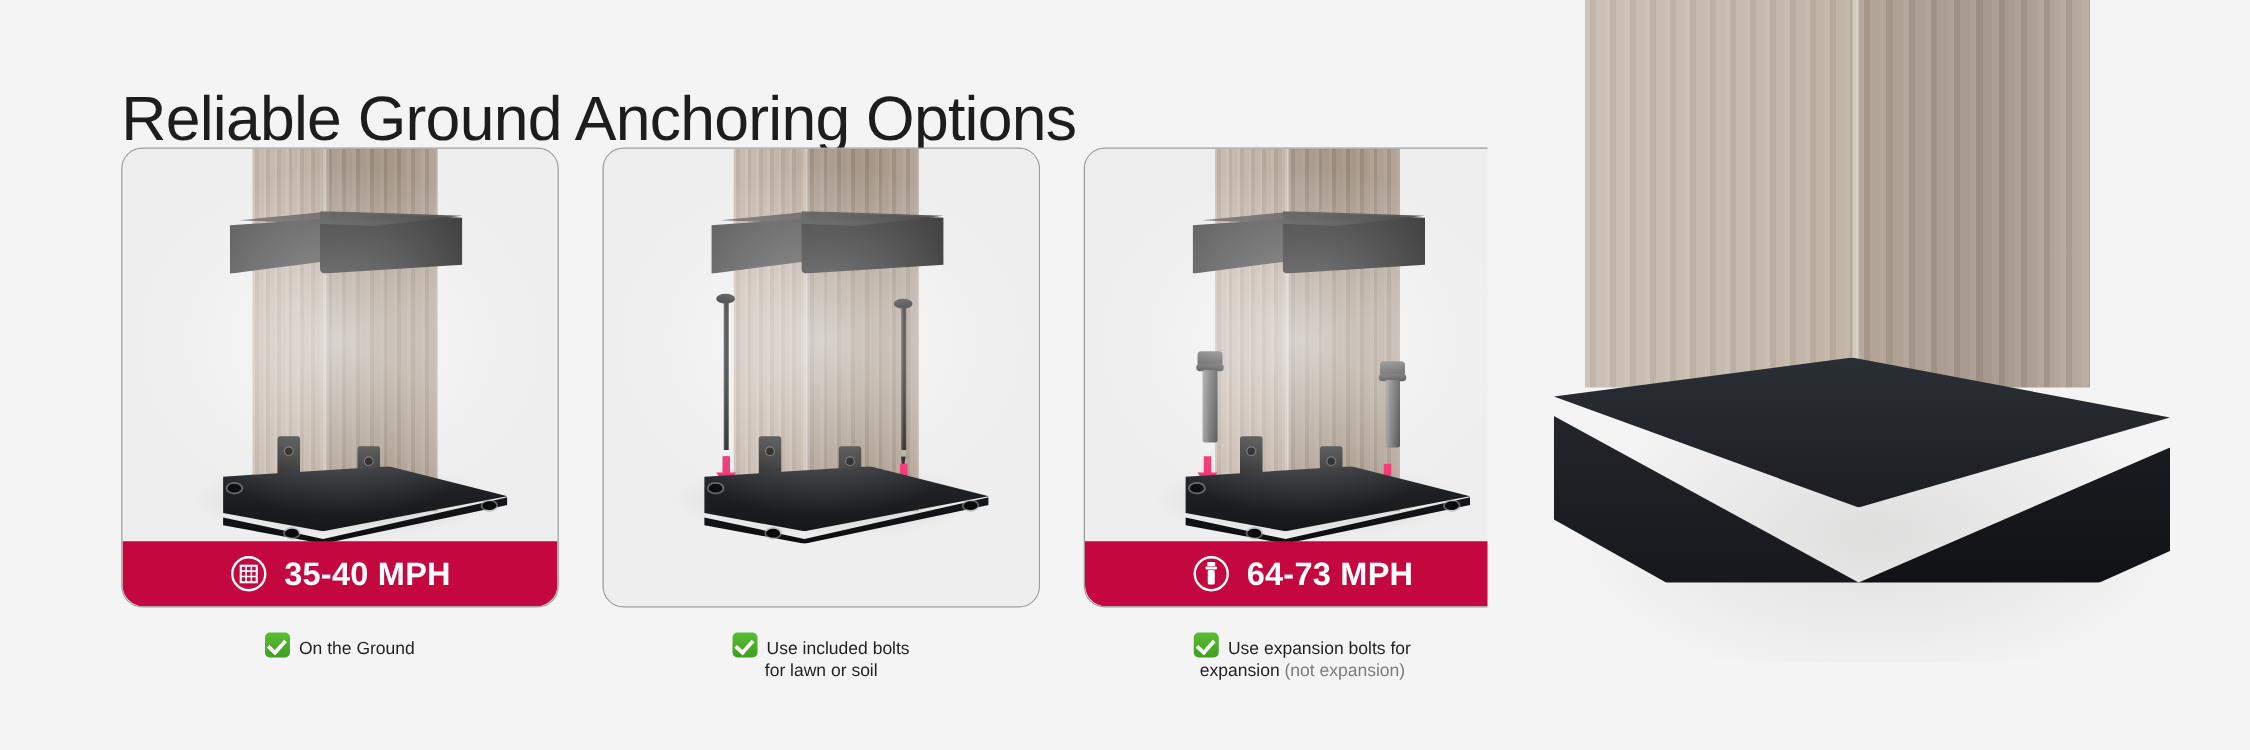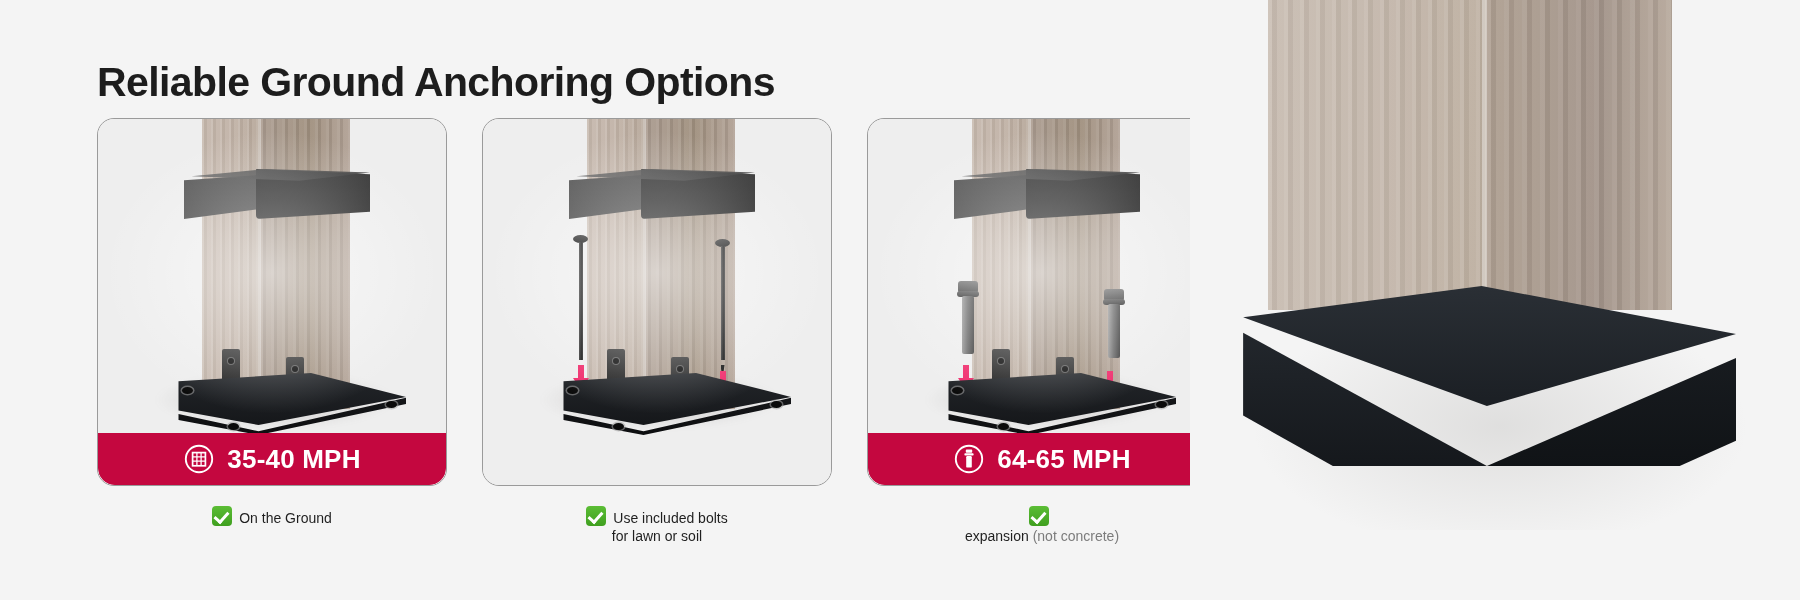--- a/index.html
+++ b/index.html
@@ -7,21 +7,21 @@
     width:1800px;height:600px;overflow:hidden;
     background:#f4f4f4;
     font-family:"Liberation Sans","DejaVu Sans",sans-serif;
     position:relative;
   }
   #stage{position:relative;width:1800px;height:600px;background:#f4f4f4;}
 
   
   .page-title{
     position:absolute;left:97px;top:32px;
-    font-size:41px;font-weight:700;letter-spacing:-0.6px;
+    font-size:50px;font-weight:400;letter-spacing:-0.6px;
     color:#1d1d1d;white-space:nowrap;
   }
 
   
   .cards{position:absolute;left:98px;top:118px;display:flex;gap:37px;}
   .card{
     width:348px;
     position:relative;
     display:flex;flex-direction:column;align-items:center;
   }
@@ -369,26 +369,26 @@
         </div>
         <div class="badge">
           <span class="badge-icon">
             <svg viewBox="0 0 32 32" width="32" height="32" aria-hidden="true">
               <circle cx="16" cy="16" r="13.2" fill="none" stroke="#ffffff" stroke-width="1.9"></circle>
               <rect x="12.8" y="6.6" width="6.4" height="3.2" rx="0.8" fill="#ffffff"></rect>
               <rect x="11.4" y="10.2" width="9.2" height="2.4" rx="0.8" fill="#ffffff"></rect>
               <rect x="13.2" y="13" width="5.6" height="11.6" rx="1.2" fill="#ffffff"></rect>
             </svg>
           </span>
-          <span class="badge-text">64-65 MPH</span>
+          <span class="badge-text">64-73 MPH</span>
         </div>
       </div>
       <div class="caption">
-        <span class="ck"></span><br>
-        <span>expansion </span><span class="muted">(not concrete)</span>
+        <span class="ck"></span><span>Use expansion bolts for</span><br>
+        <span>expansion </span><span class="muted">(not expansion)</span>
       </div>
     </div>
 
   </div>
 
   <div class="hero">
     <div class="h-shadow"></div>
     <div class="h-post">
       <div class="fL"></div>
         <div class="fR"></div>

